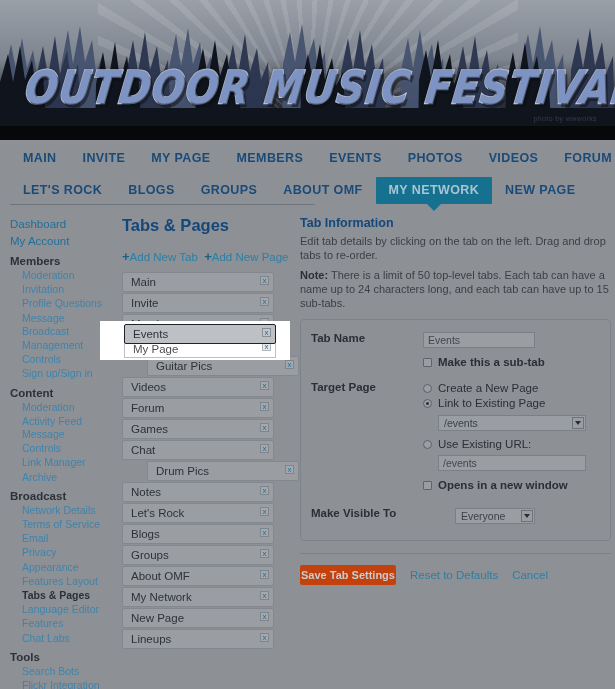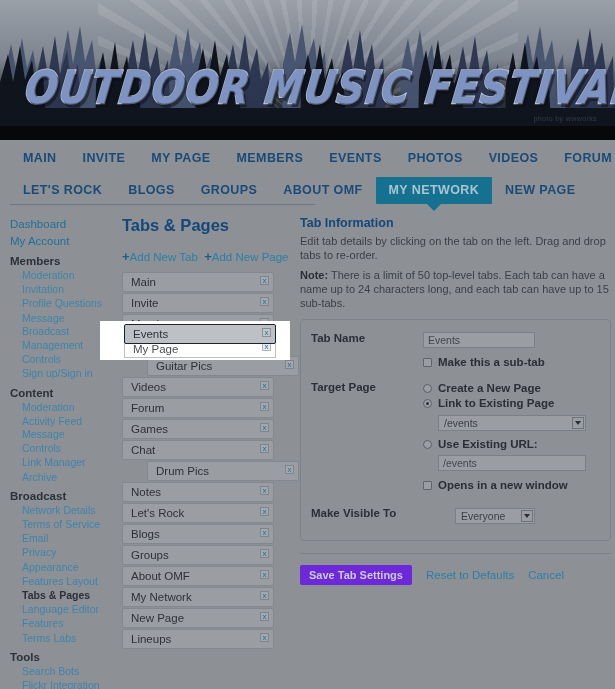--- a/index.html
+++ b/index.html
@@ -194,21 +194,21 @@
     font-size: 10.5px; color:#43474d;
     padding: 0 4px;
     font-family:"Liberation Sans", sans-serif;
   }
   .txtinput.wide { width: 148px; }
   .checkline { display:flex; align-items:center; font-size:11.5px; color:#2b2f35; font-weight:700; margin: 2px 0 4px 0; }
   .cbox {
     width:9px; height:9px; border:1px solid #60656b; background:#9a9ea3;
     margin-right: 6px; border-radius:1px; flex:0 0 9px;
   }
-  .radioline { display:flex; align-items:center; font-size:11.5px; color:#2b2f35; font-weight:700; margin: 3px 0; }
+  .radioline { display:flex; align-items:center; font-size:11.5px; color:#2b2f35; font-weight:400; margin: 3px 0; }
   .rad {
     width:9px; height:9px; border:1px solid #5c6167; background:#9a9ea3;
     border-radius:50%; margin-right:6px; flex:0 0 9px; position:relative;
   }
   .rad.on:after {
     content:""; position:absolute; left:2px; top:2px; width:3px; height:3px;
     background:#2b2f35; border-radius:50%;
   }
   .selwrap {
     display:inline-flex; align-items:center;
@@ -224,22 +224,22 @@
     display:flex; align-items:center; justify-content:center;
   }
   .selwrap .arrow i {
     border-left:3px solid transparent; border-right:3px solid transparent;
     border-top:4px solid #2b2f35; display:block;
   }
   .indent-input { margin-left: 15px; }
 
   .actions { margin-top: 12px; border-top:1px solid #7d8288; padding-top: 11px; display:flex; align-items:center; }
   .savebtn {
-    background:#6d28d9; color:#c9ccd0; font-size:11px; font-weight:700;
-    padding: 4px 9px; border-radius:2px; cursor:pointer;
+    background:#c2410c; color:#c9ccd0; font-size:11px; font-weight:700;
+    padding: 4px 1px; border-radius:2px; cursor:pointer;
     font-family:"Liberation Sans", sans-serif;
   }
   .altlink { color:#2a7fa6; font-size:11.5px; margin-left: 14px; cursor:pointer; }
 </style>
 </head>
 <body>
 
 <div id="page">
 
   <div class="banner">
@@ -320,21 +320,21 @@
         <div class="side-group">Broadcast</div>
         <div class="side-link">Network Details</div>
         <div class="side-link">Terms of Service</div>
         <div class="side-link">Email</div>
         <div class="side-link">Privacy</div>
         <div class="side-link">Appearance</div>
         <div class="side-link">Features Layout</div>
         <div class="side-link current">Tabs &amp; Pages</div>
         <div class="side-link">Language Editor</div>
         <div class="side-link">Features</div>
-        <div class="side-link">Terms Labs</div>
+        <div class="side-link">Chat Labs</div>
         <div class="side-group">Tools</div>
         <div class="side-link">Search Bots</div>
         <div class="side-link">Flickr Integration</div>
       </div>
 
     <div class="midcol">
       <div class="page-title">Tabs &amp; Pages</div>
 
       <div class="addlinks">
         <span class="plus">+</span><span class="addlink">Add New Tab</span>

